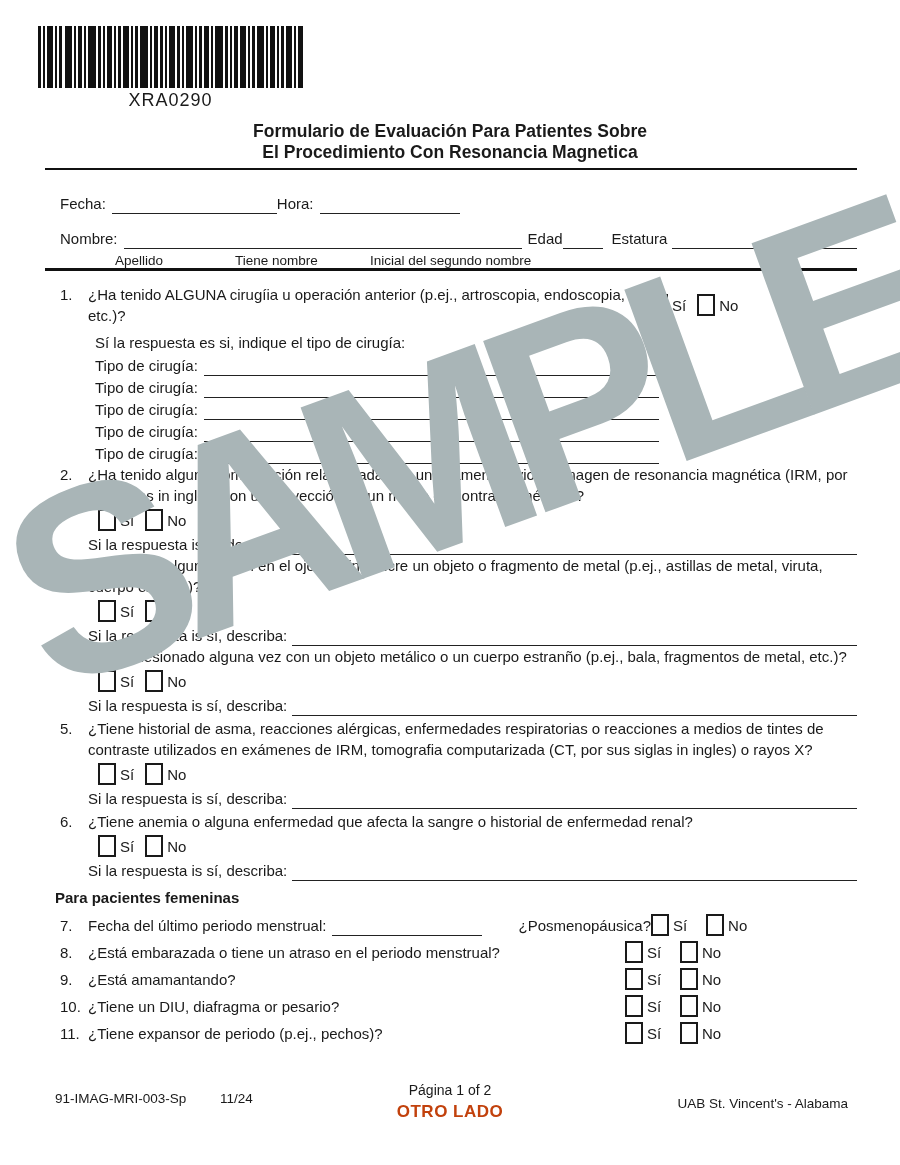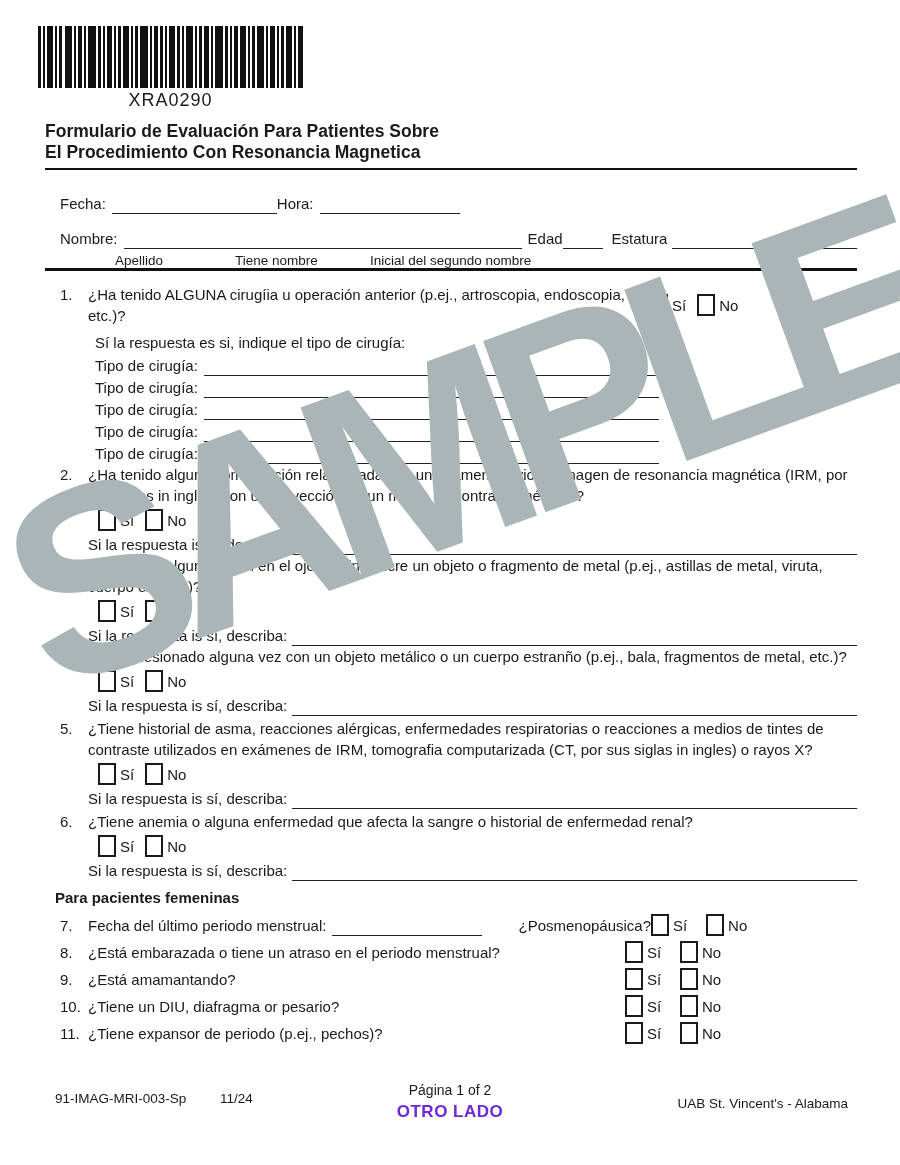--- a/index.html
+++ b/index.html
@@ -11,21 +11,21 @@
     font-family:"Liberation Sans", sans-serif;
     color:#1a1a1a;
     font-size:15px;
     line-height:21px;
     overflow:hidden;
   }
   
   .barcode-wrap { margin:26px 0 0 38px; width:265px; }
   .barcode-svg { display:block; width:265px; height:62px; }
   .barcode-label { text-align:center; font-size:18px; margin-top:2px; letter-spacing:1px; }
-  .title { margin:10px 45px 0 45px; font-weight:bold; font-size:17.5px; line-height:21px; }
+  .title { margin:10px 45px 0 45px; font-weight:bold; font-size:17.5px; line-height:21px;text-align:center; }
   .rule { margin:5px 43px 0 45px; border-top:2px solid #111; }
   .rule-thick { margin:2px 43px 0 45px; border-top:3px solid #111; }
   
   .hdr-row { display:flex; align-items:flex-end; margin:22px 43px 0 60px; height:20px; }
   .hdr-row.first { margin-top:24px; }
   .bl { display:inline-block; border-bottom:1.6px solid #222; height:15px; }
   .bl-flex { flex:1; border-bottom:1.6px solid #222; height:15px; margin-left:5px; }
   .lbl { white-space:nowrap; }
   .sub-labels { position:relative; height:17px; font-size:13.5px; }
   .sub-labels span { position:absolute; top:1px; }
@@ -348,19 +348,19 @@
       <span class="cb-label">No</span>
     </div>
   </div>
 
   <div class="footer-left">
     <span>91-IMAG-MRI-003-Sp</span>
     <span class="rev">11/24</span>
   </div>
   <div class="footer-center">
     <div class="footer-page">Página 1 of 2</div>
-    <div class="footer-otro" id="otro-lado" style="color: #6d28d9;">OTRO LADO</div>
+    <div class="footer-otro" id="otro-lado" style="color: #c2410c;">OTRO LADO</div>
   </div>
   <div class="footer-right">UAB St. Vincent's - Alabama</div>
 
   <div class="watermark" id="watermark" style="color: rgb(169, 181, 183);">SAMPLE</div>
 
 </div>
 
 </body></html>

